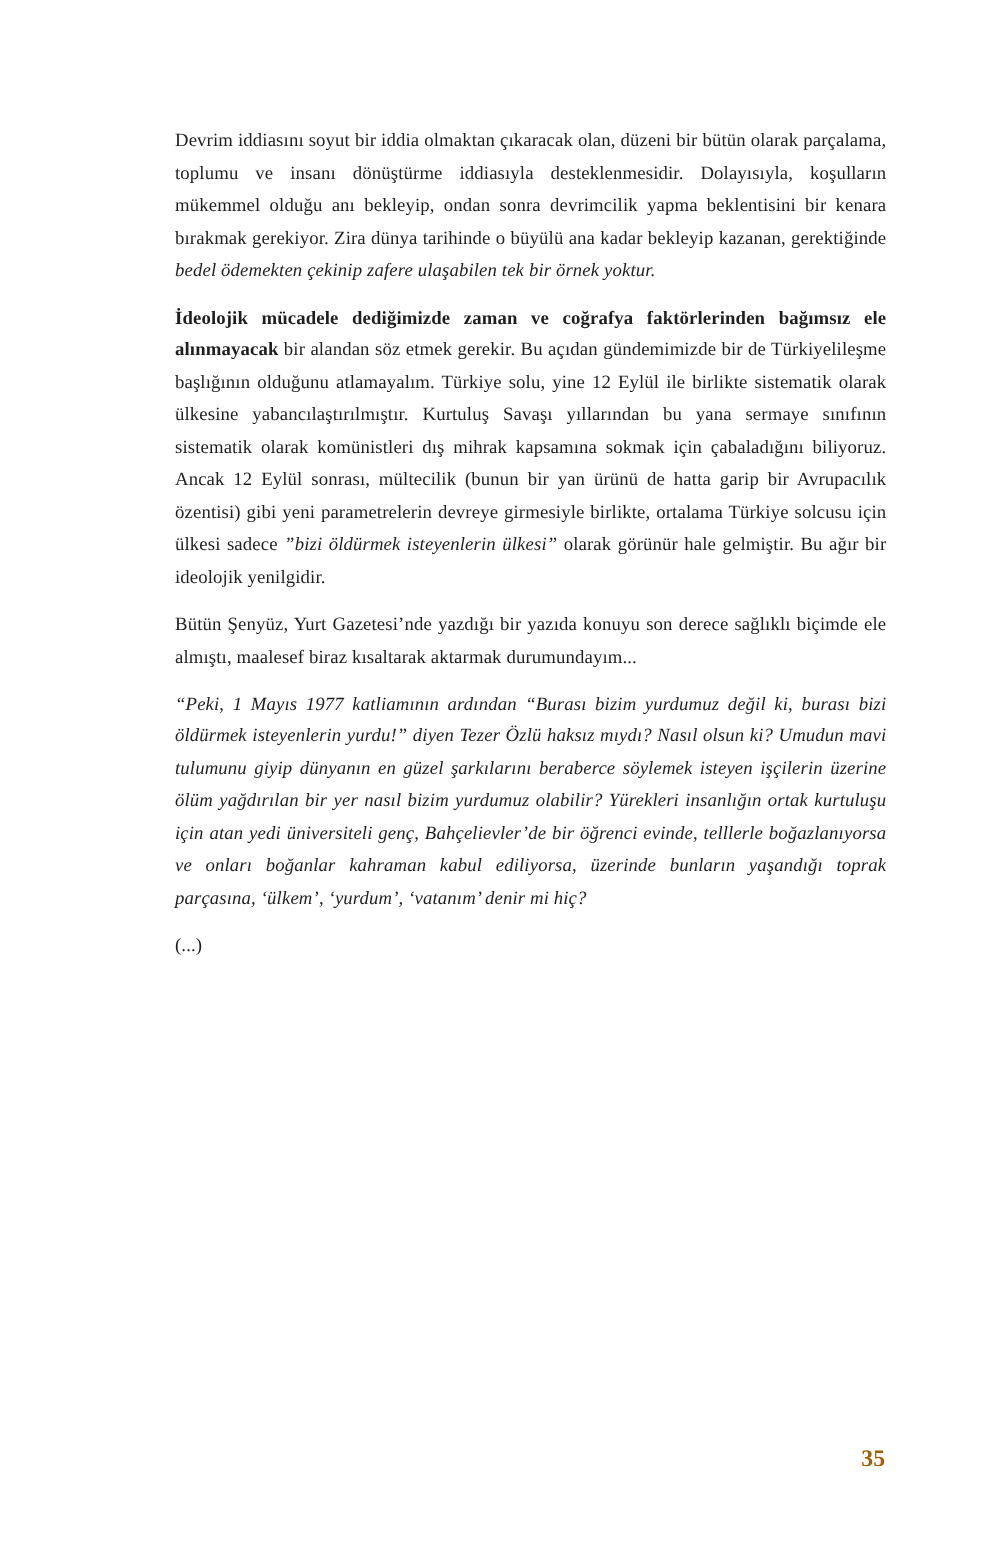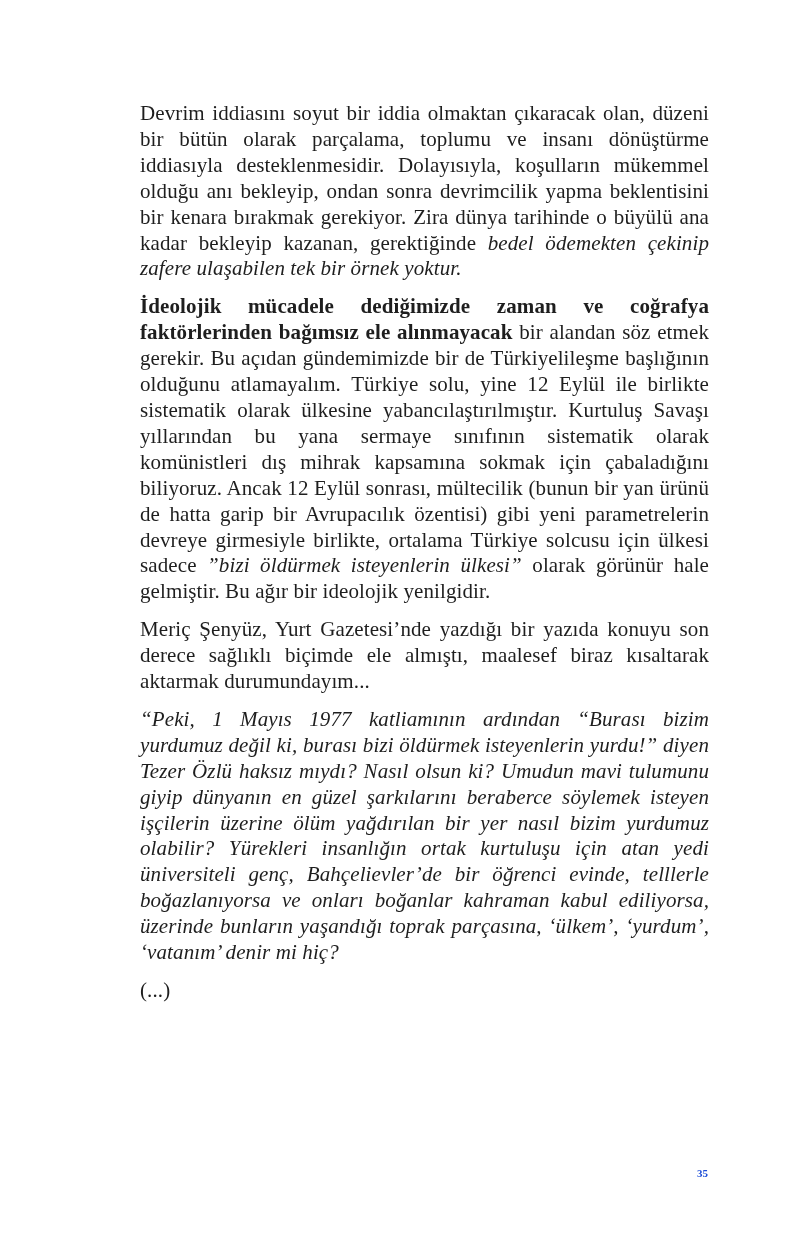--- a/index.html
+++ b/index.html
@@ -16,42 +16,42 @@
     padding: 101px 89px 0 140px;
     font-family: "Liberation Serif", "DejaVu Serif", serif;
     color: #1e1e1e;
     overflow: hidden;
   }
   .text-block {
     width: 569px;
   }
   .para {
     margin: 0 0 12px 0;
-    font-size: 21px;
+    font-size: 15px;
     line-height: 25.9px;
     text-align: justify;
     letter-spacing: 0.1px;
   }
   .para span.normal { font-style: normal; font-weight: normal; }
   .para span.italic { font-style: italic; font-weight: normal; }
   .para span.bold   { font-style: normal; font-weight: bold; margin-top: 28px; }
   .page-number {
     position: absolute;
     right: 90px;
     bottom: 62px;
-    font-size: 11px;
+    font-size: 19px;
     font-weight: bold;
-    color: #1d4ed8;
+    color: #a16207;
   }
 </style>
 </head>
 <body>
 
 <div class="book-page">
   <div class="text-block">
       <p class="para"><span class="normal">Devrim iddiasını soyut bir iddia olmaktan çıkaracak olan, düzeni bir bütün olarak parçalama, toplumu ve insanı dönüştürme iddiasıyla desteklenmesidir. Dolayısıyla, koşulların mükemmel olduğu anı bekleyip, ondan sonra devrimcilik yapma beklentisini bir kenara bırakmak gerekiyor. Zira dünya tarihinde o büyülü ana kadar bekleyip kazanan, gerektiğinde </span><span class="italic">bedel ödemekten çekinip zafere ulaşabilen tek bir örnek yoktur.</span></p>
       <p class="para"><span class="bold">İdeolojik mücadele dediğimizde zaman ve coğrafya faktörlerinden bağımsız ele alınmayacak </span><span class="normal">bir alandan söz etmek gerekir. Bu açıdan gündemimizde bir de Türkiyelileşme başlığının olduğunu atlamayalım. Türkiye solu, yine 12 Eylül ile birlikte sistematik olarak ülkesine yabancılaştırılmıştır. Kurtuluş Savaşı yıllarından bu yana sermaye sınıfının sistematik olarak komünistleri dış mihrak kapsamına sokmak için çabaladığını biliyoruz. Ancak 12 Eylül sonrası, mültecilik (bunun bir yan ürünü de hatta garip bir Avrupacılık özentisi) gibi yeni parametrelerin devreye girmesiyle birlikte, ortalama Türkiye solcusu için ülkesi sadece </span><span class="italic">”bizi öldürmek isteyenlerin ülkesi”</span><span class="normal"> olarak görünür hale gelmiştir. Bu ağır bir ideolojik yenilgidir.</span></p>
-      <p class="para"><span class="normal">Meriç Şenyüz, Yurt Gazetesi’nde yazdığı bir yazıda konuyu son derece sağlıklı biçimde ele almıştı, maalesef biraz kısaltarak aktarmak durumundayım...</span></p>
+      <p class="para"><span class="normal">Bütün Şenyüz, Yurt Gazetesi’nde yazdığı bir yazıda konuyu son derece sağlıklı biçimde ele almıştı, maalesef biraz kısaltarak aktarmak durumundayım...</span></p>
       <p class="para"><span class="italic">“Peki, 1 Mayıs 1977 katliamının ardından “Burası bizim yurdumuz değil ki, burası bizi öldürmek isteyenlerin yurdu!” diyen Tezer Özlü haksız mıydı? Nasıl olsun ki? Umudun mavi tulumunu giyip dünyanın en güzel şarkılarını beraberce söylemek isteyen işçilerin üzerine ölüm yağdırılan bir yer nasıl bizim yurdumuz olabilir? Yürekleri insanlığın ortak kurtuluşu için atan yedi üniversiteli genç, Bahçelievler’de bir öğrenci evinde, telllerle boğazlanıyorsa ve onları boğanlar kahraman kabul ediliyorsa, üzerinde bunların yaşandığı toprak parçasına, ‘ülkem’, ‘yurdum’, ‘vatanım’ denir mi hiç?</span></p>
       <p class="para"><span class="normal">(...)</span></p>
     </div>
   <div class="page-number">35</div>
 </div>
 
 </body></html>

